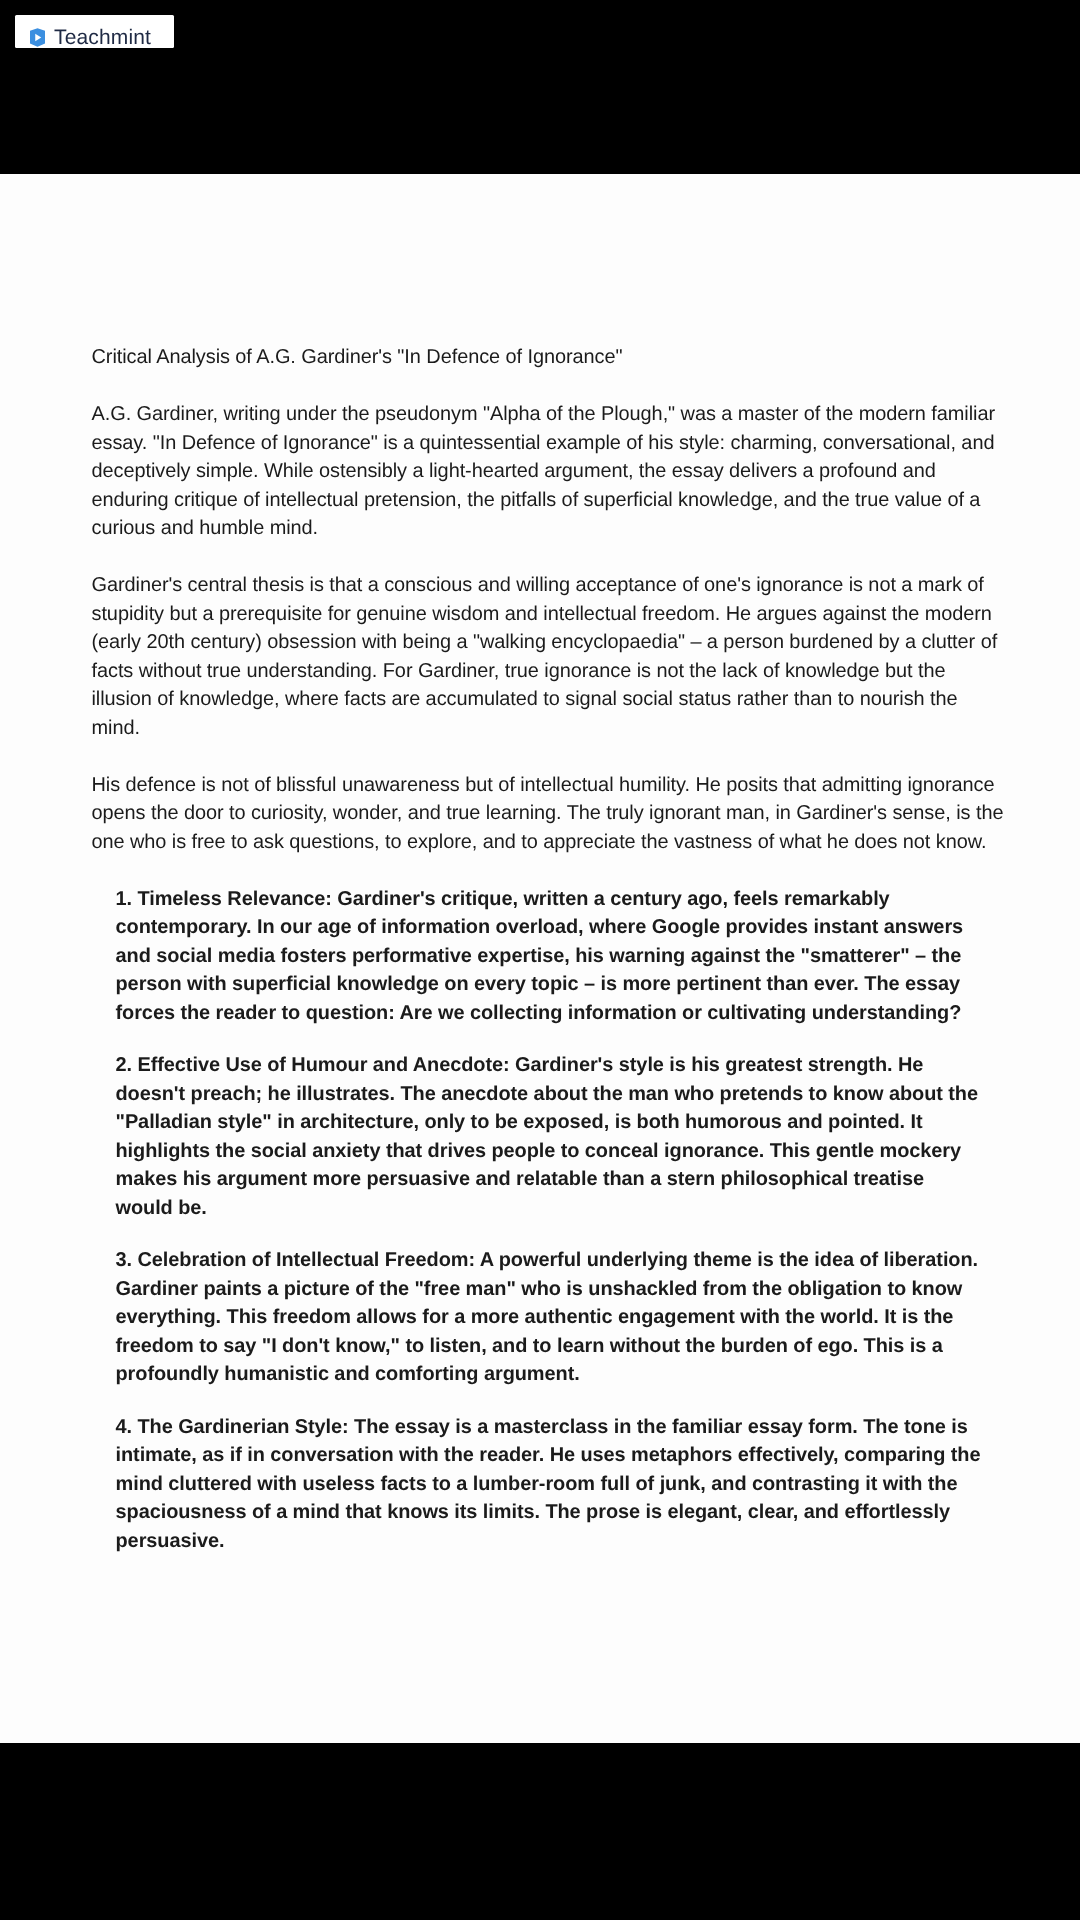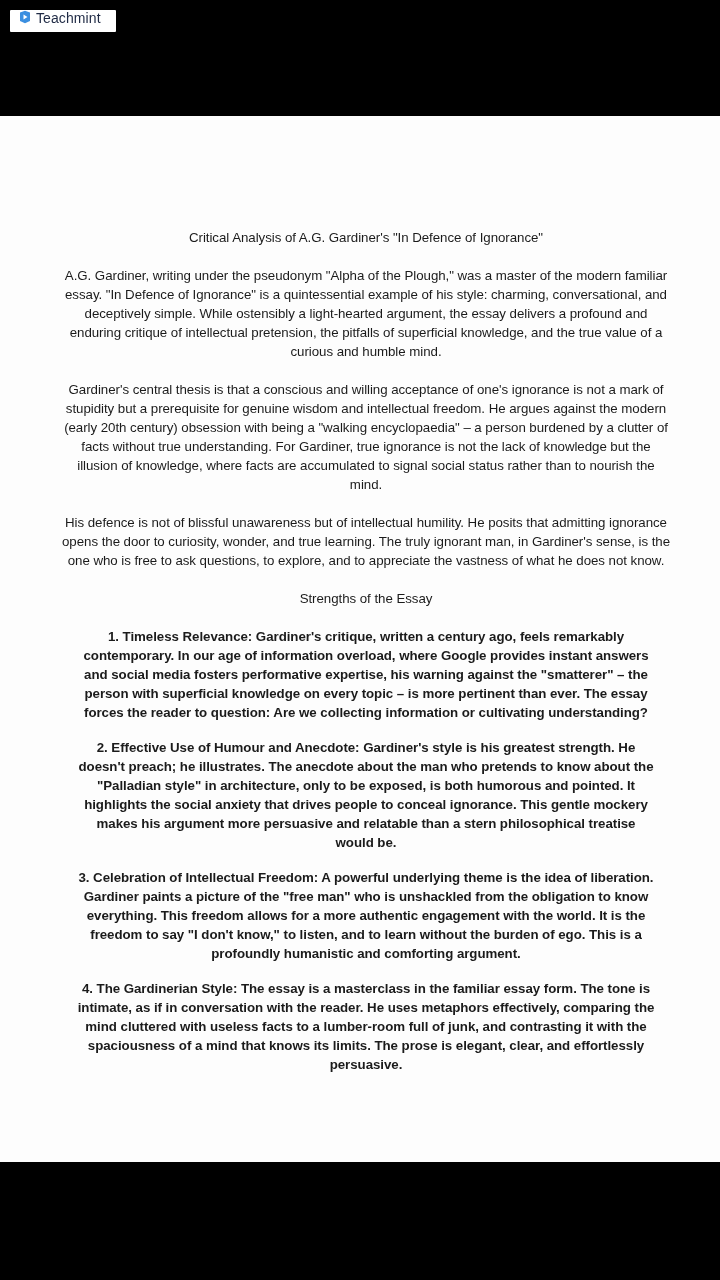--- a/index.html
+++ b/index.html
@@ -20,21 +20,21 @@
       width: 720px; height: 116px;
       background: #000000;
     }
     .watermark {
       position: absolute;
       left: 10px; top: 10px;
       width: 106px; height: 22px;
       background: #ffffff;
       border-radius: 1px;
       display: flex;
-      align-items: flex-start;
+      align-items: flex-end;
       box-sizing: border-box;
       padding-left: 8px;
     }
     .watermark .logo {
       width: 14px; height: 14px;
       margin-right: 4px;
       display: inline-block;
     }
     .watermark .brand {
       font-family: "Liberation Sans", sans-serif;
@@ -49,21 +49,20 @@
       background: #fdfdfd;
     }
     .content {
       position: absolute;
       left: 61px; top: 112px;
       width: 610px;
       color: #1b1b1b;
       font-size: 13.3px;
       line-height: 19px;
       letter-spacing: -0.05px;
-      text-align: center;
     }
     .content p {
       margin: 0 0 19px 0;
     }
     .content .heading {
       margin: 0 0 19px 0;
     }
     .content .list {
       margin: 0;
     }
@@ -94,21 +93,20 @@
 </div>
 
 <div class="page">
   <div class="content">
     <p class="heading">Critical Analysis of A.G. Gardiner's "In Defence of Ignorance"</p>
     <p>A.G. Gardiner, writing under the pseudonym "Alpha of the Plough," was a master of the modern familiar essay. "In Defence of Ignorance" is a quintessential example of his style: charming, conversational, and deceptively simple. While ostensibly a light-hearted argument, the essay delivers a profound and enduring critique of intellectual pretension, the pitfalls of superficial knowledge, and the true value of a curious and humble mind.</p>
 
     <p>Gardiner's central thesis is that a conscious and willing acceptance of one's ignorance is not a mark of stupidity but a prerequisite for genuine wisdom and intellectual freedom. He argues against the modern (early 20th century) obsession with being a "walking encyclopaedia" – a person burdened by a clutter of facts without true understanding. For Gardiner, true ignorance is not the lack of knowledge but the illusion of knowledge, where facts are accumulated to signal social status rather than to nourish the mind.</p>
     <p>His defence is not of blissful unawareness but of intellectual humility. He posits that admitting ignorance opens the door to curiosity, wonder, and true learning. The truly ignorant man, in Gardiner's sense, is the one who is free to ask questions, to explore, and to appreciate the vastness of what he does not know.</p>
 
-    <p class="heading">Strengths of the Essay</p>
     <div class="list">
       <p class="list-item">1. Timeless Relevance: Gardiner's critique, written a century ago, feels remarkably contemporary. In our age of information overload, where Google provides instant answers and social media fosters performative expertise, his warning against the "smatterer" – the person with superficial knowledge on every topic – is more pertinent than ever. The essay forces the reader to question: Are we collecting information or cultivating understanding?</p>
       <p class="list-item">2. Effective Use of Humour and Anecdote: Gardiner's style is his greatest strength. He doesn't preach; he illustrates. The anecdote about the man who pretends to know about the "Palladian style" in architecture, only to be exposed, is both humorous and pointed. It highlights the social anxiety that drives people to conceal ignorance. This gentle mockery makes his argument more persuasive and relatable than a stern philosophical treatise would be.</p>
       <p class="list-item">3. Celebration of Intellectual Freedom: A powerful underlying theme is the idea of liberation. Gardiner paints a picture of the "free man" who is unshackled from the obligation to know everything. This freedom allows for a more authentic engagement with the world. It is the freedom to say "I don't know," to listen, and to learn without the burden of ego. This is a profoundly humanistic and comforting argument.</p>
       <p class="list-item">4. The Gardinerian Style: The essay is a masterclass in the familiar essay form. The tone is intimate, as if in conversation with the reader. He uses metaphors effectively, comparing the mind cluttered with useless facts to a lumber-room full of junk, and contrasting it with the spaciousness of a mind that knows its limits. The prose is elegant, clear, and effortlessly persuasive.</p>
     </div>
   </div>
 </div>
 
 <div class="bottom-bar"></div>

